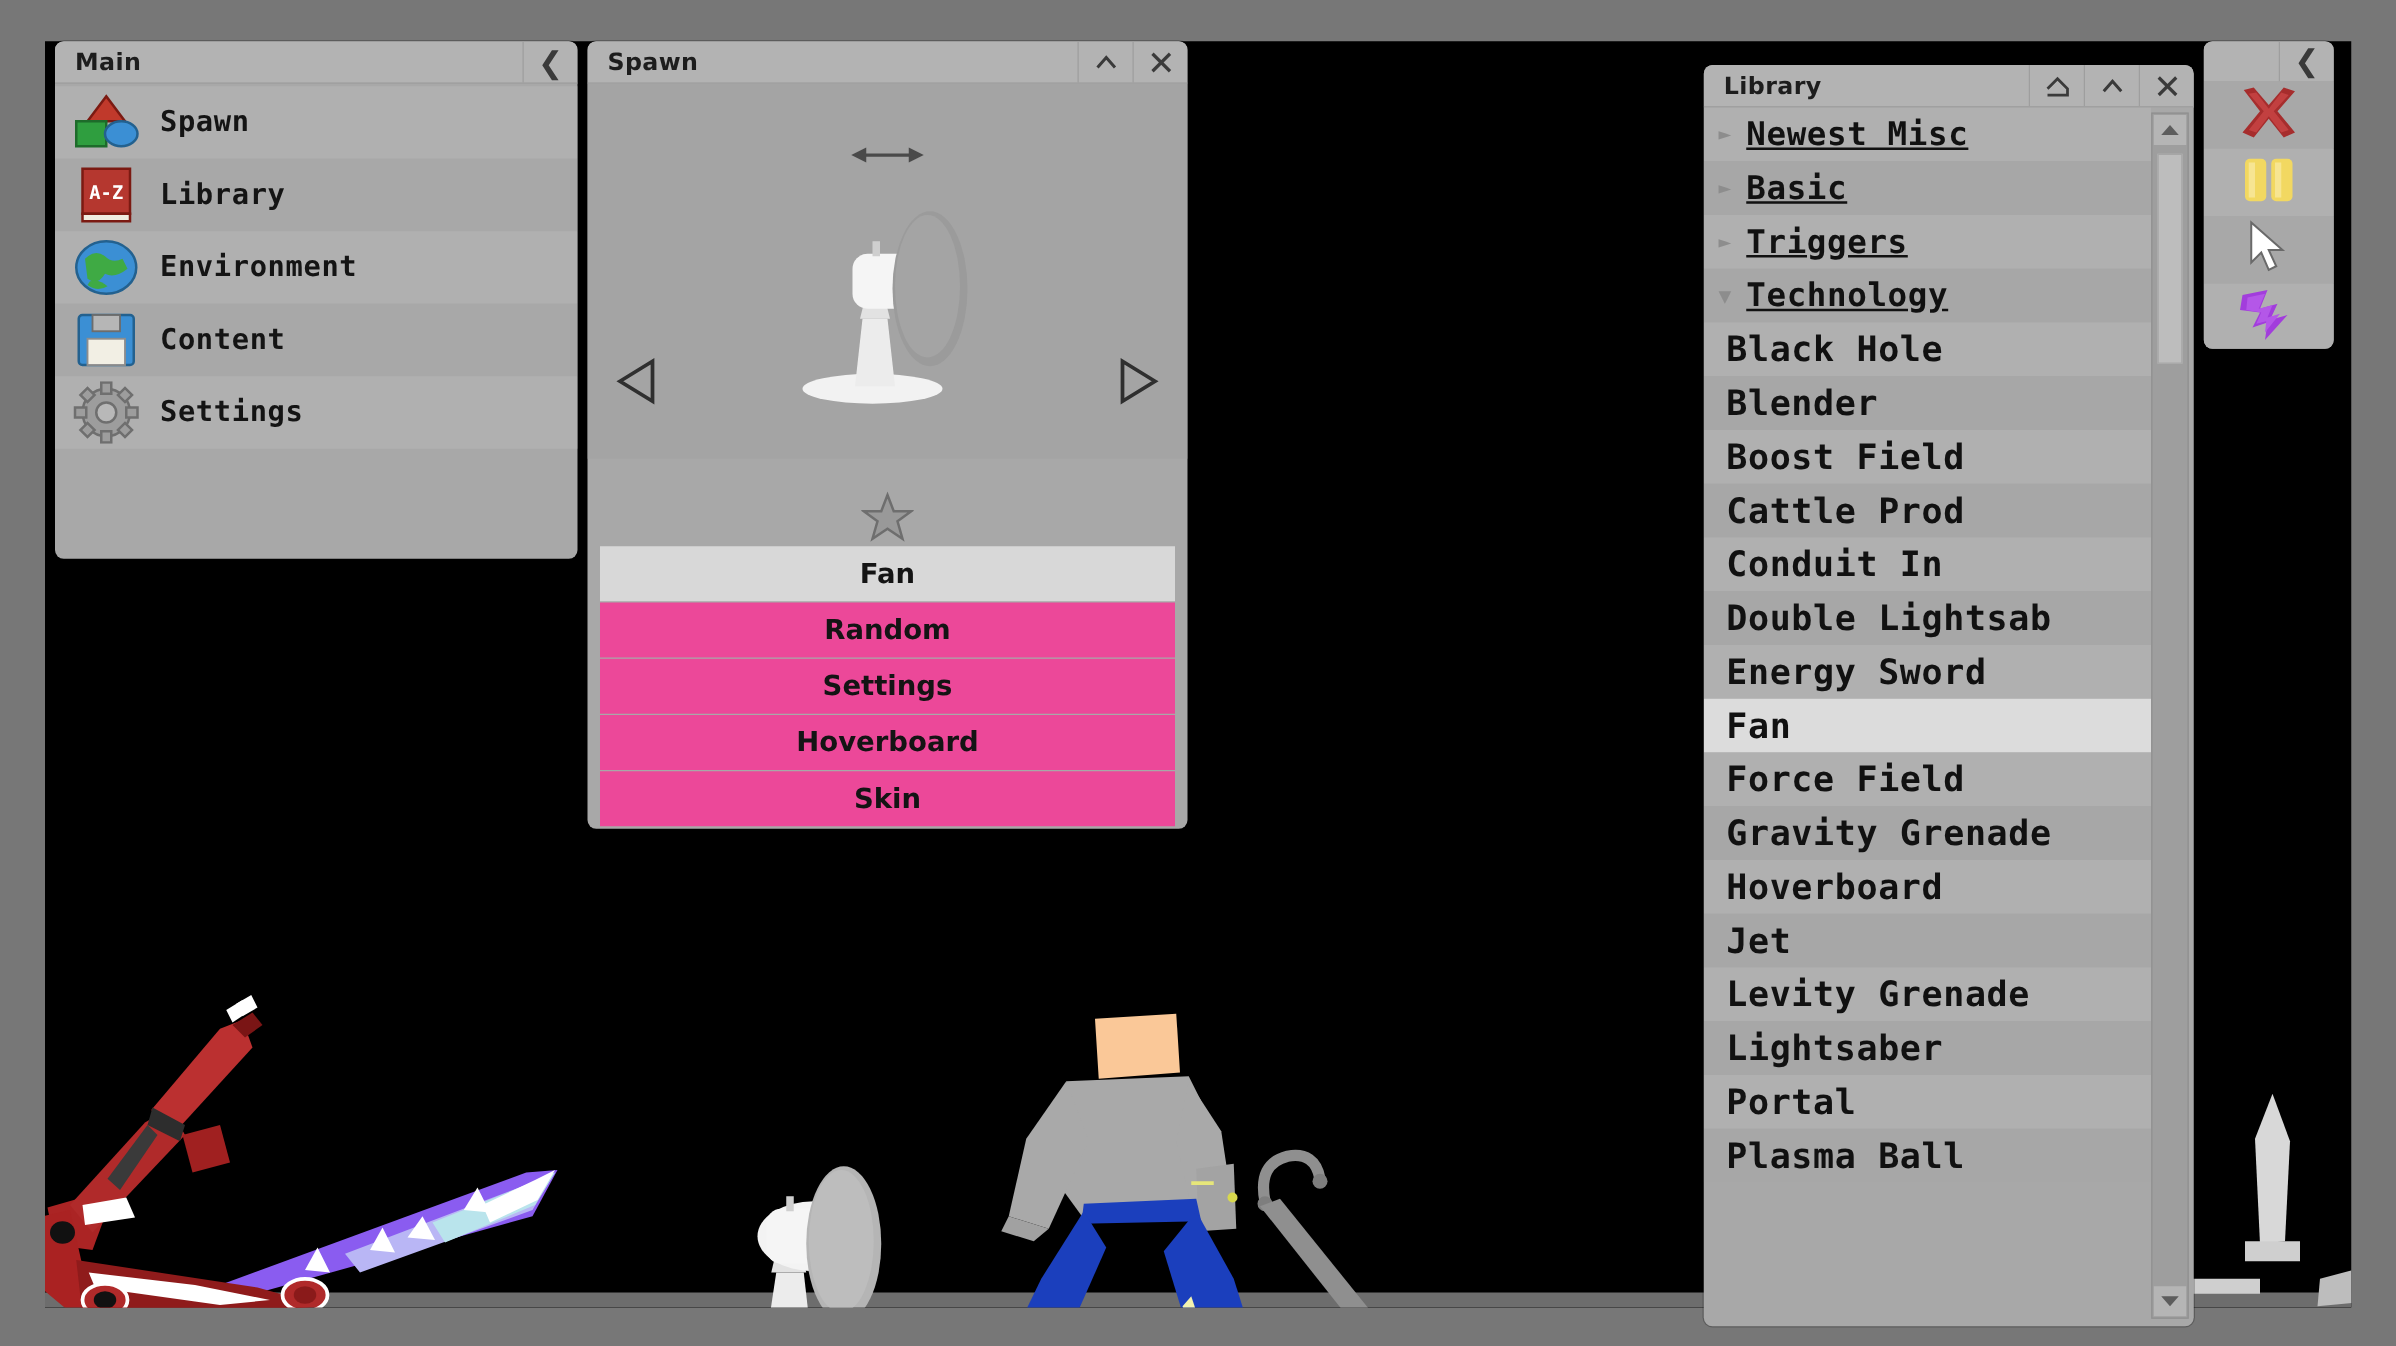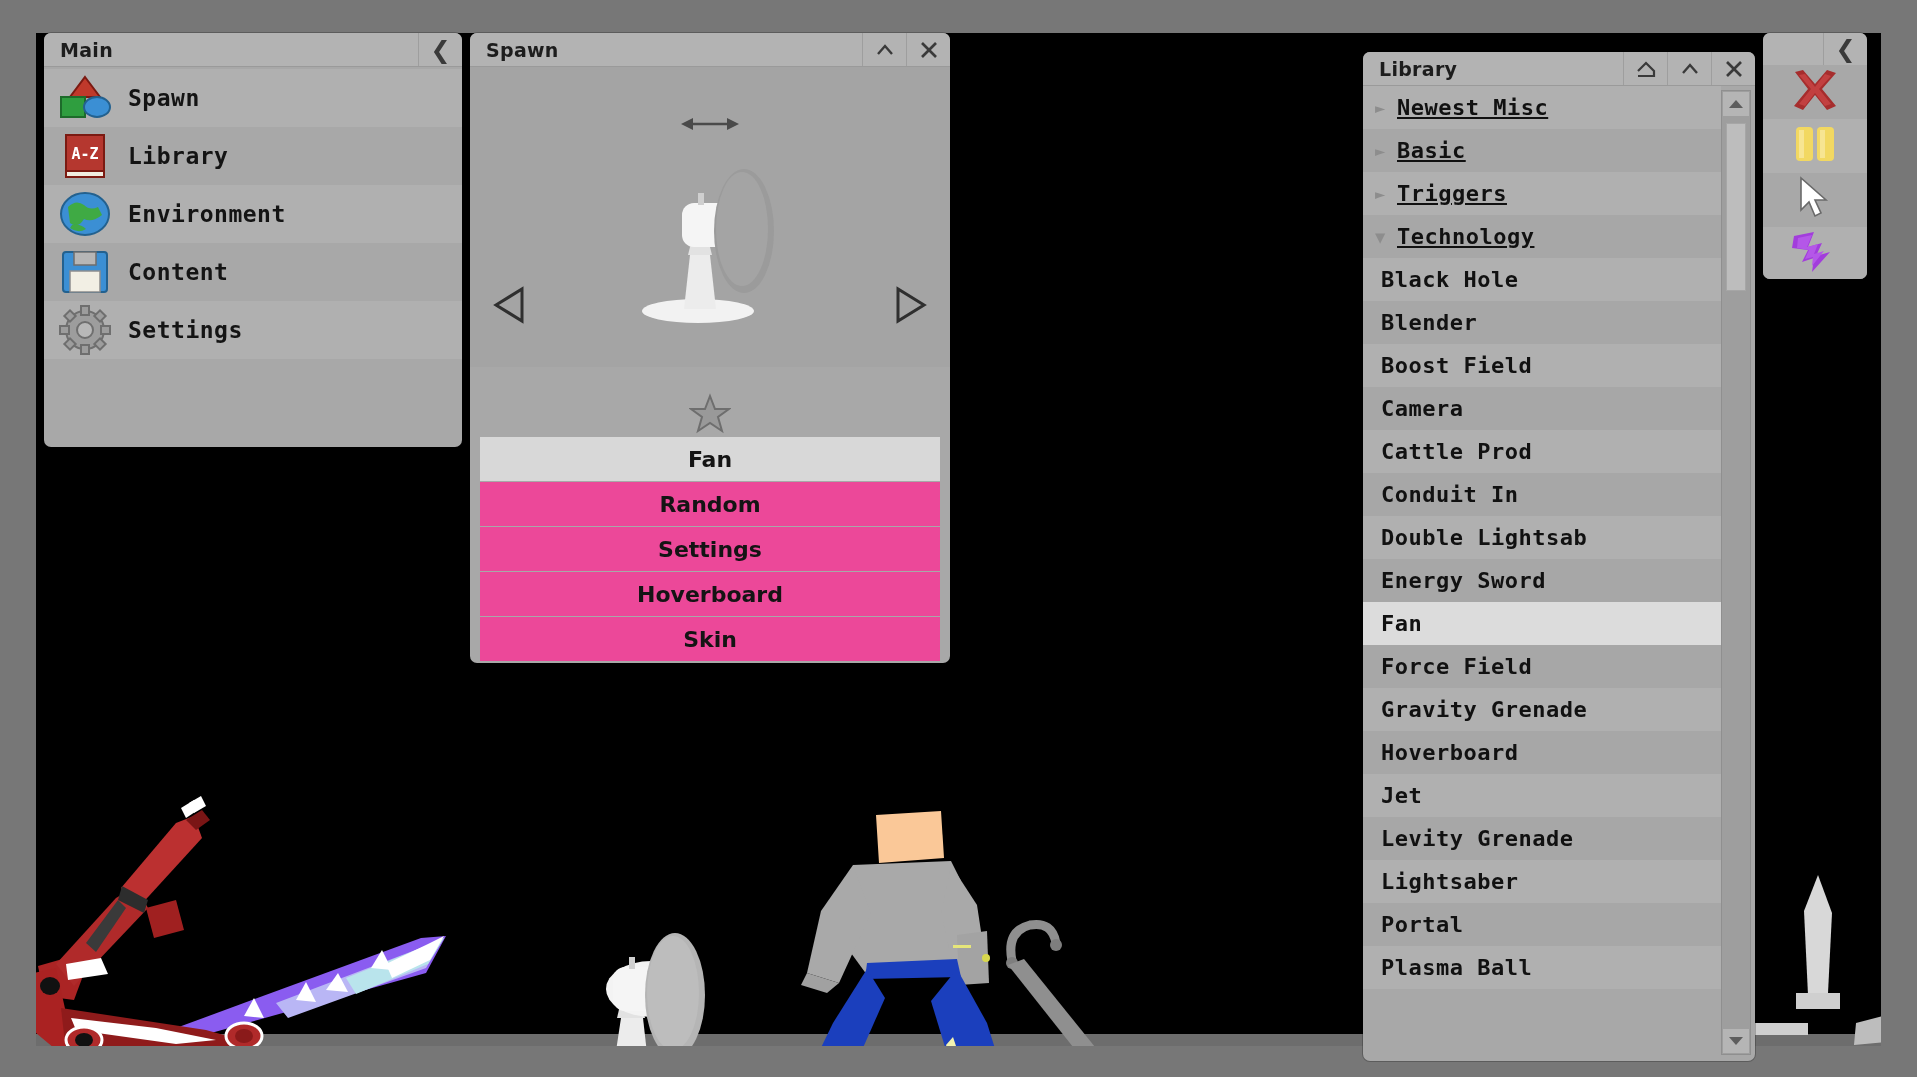--- a/index.html
+++ b/index.html
@@ -101,32 +101,32 @@
     position: absolute; left: 0; top: 34px; right: 34px; bottom: 0;
     overflow: hidden;
   }
   .lib-cat {
     height: 43px; display: flex; align-items: center; cursor: pointer;
   }
   .lib-cat:nth-child(odd)  { background: #b0b0b0; }
   .lib-cat:nth-child(even) { background: #a7a7a7; }
   .lib-cat .tri { width: 34px; text-align: center; color: #8d8d8d; font-size: 17px; }
   .lib-cat .ct {
-    font-size: 22px; font-weight: bold; color: #111;
+    font-size: 26px; font-weight: bold; color: #111;
     text-decoration: underline; letter-spacing: .5px;
   }
   .lib-item {
     height: 43px; display: flex; align-items: center;
     padding-left: 18px; cursor: pointer; white-space: nowrap; overflow: hidden;
   }
   .lib-item:nth-child(odd)  { background: #b0b0b0; }
   .lib-item:nth-child(even) { background: #a7a7a7; }
   .lib-item.sel { background: #dcdcdc; }
   .lib-item span {
-    font-size: 22px; font-weight: bold; color: #111; letter-spacing: .5px;
+    font-size: 28px; font-weight: bold; color: #111; letter-spacing: .5px;
   }
   
   #lib-scroll {
     position: absolute; right: 4px; top: 38px; bottom: 6px; width: 30px;
     background: #9e9e9e; border: 1px solid #8f8f8f;
   }
   .sb-arrow {
     position: absolute; left: 1px; right: 1px; height: 24px;
     background: #b5b5b5; display: flex; align-items: center; justify-content: center;
     cursor: pointer;
@@ -433,23 +433,20 @@
       <div class="lib-item">
           <span>Black Hole</span>
         </div>
       <div class="lib-item">
           <span>Blender</span>
         </div>
       <div class="lib-item">
           <span>Boost Field</span>
         </div>
       <div class="lib-item">
-          <span>Camera</span>
-        </div>
-      <div class="lib-item">
           <span>Cattle Prod</span>
         </div>
       <div class="lib-item">
           <span>Conduit In</span>
         </div>
       <div class="lib-item">
           <span>Double Lightsab</span>
         </div>
       <div class="lib-item">
           <span>Energy Sword</span>

